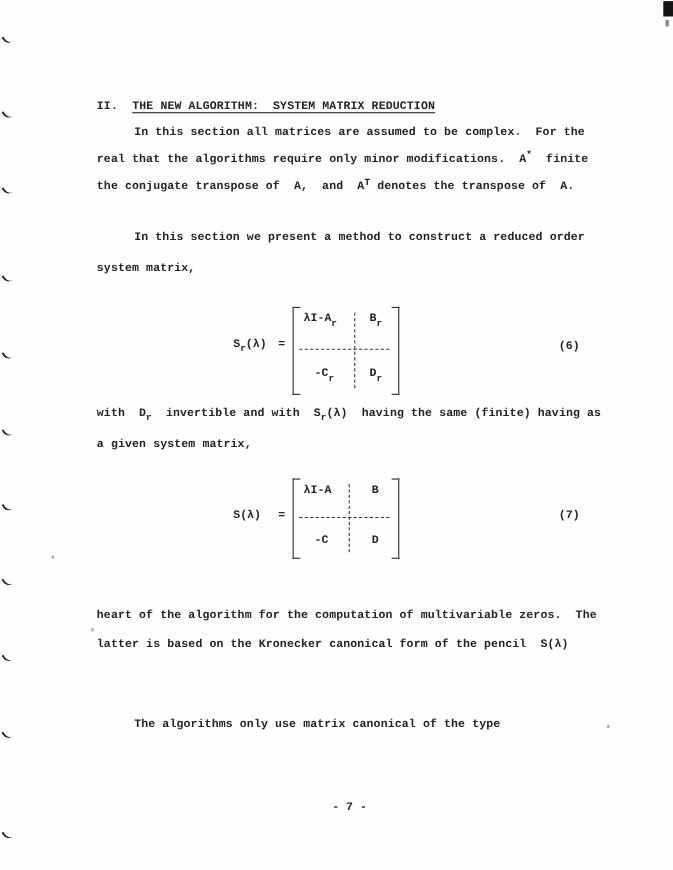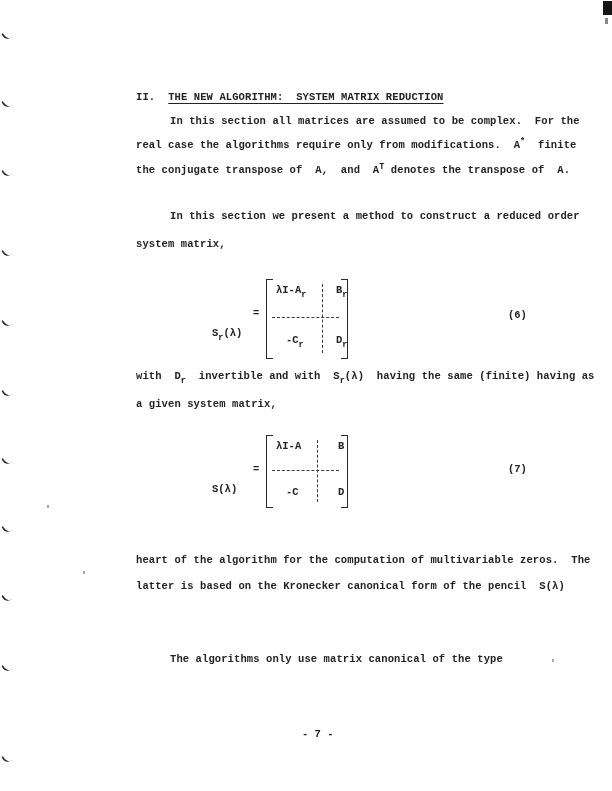--- a/index.html
+++ b/index.html
@@ -3,34 +3,34 @@
 <meta charset="utf-8">
 <style>
   html,body { margin:0; padding:0; background:#ffffff; }
   .page {
     position:relative; width:612px; height:791px; background:#fefefe;
     font-family:"Liberation Mono","DejaVu Sans Mono",monospace;
     color:#232323; overflow:hidden;
   }
   .line {
     position:absolute; left:88px; white-space:pre;
-    font-size:10.5px; font-weight:600; line-height:14px; letter-spacing:0.1px;margin-left:48px;
+    font-size:10.5px; font-weight:600; line-height:14px; letter-spacing:0.1px;
   }
   .indent { padding-left:34px;text-align:center; }
   .ul { text-decoration:underline; text-underline-offset:3px; text-decoration-thickness:1.2px; }
   .head-title { margin-left:13px; }
   .sp { font-size:8.5px; position:relative; top:-4px; font-weight:600; }
   .sb { font-size:8.5px; position:relative; top:3.5px; font-weight:600; }
 
   
   .eq { position:absolute; left:0; width:612px; }
-  .eq-lhs { position:absolute; left:212px; white-space:pre; font-size:10.5px; font-weight:600;margin-top:20px; }
+  .eq-lhs { position:absolute; left:212px; white-space:pre; font-size:10.5px; font-weight:600; }
   .eq-equals { position:absolute; left:253px; font-size:10.5px; font-weight:600; }
   .eq-label { position:absolute; left:508px; font-size:10.5px; font-weight:600; }
-  .matrix { position:absolute; left:266px; top:2px; width:82px; }
+  .matrix { position:absolute; left:266px; top:2px; width:97px; }
   .brk { position:absolute; top:0; bottom:0; width:6px; }
   .brk-l { left:0; border-left:1.6px solid #2a2a2a; border-top:1.6px solid #2a2a2a; border-bottom:1.6px solid #2a2a2a; }
   .brk-r { right:0; border-right:1.6px solid #2a2a2a; border-top:1.6px solid #2a2a2a; border-bottom:1.6px solid #2a2a2a; }
   .vdiv { position:absolute; top:5px; bottom:6px; border-left:1.6px dashed #3a3a3a; }
   .hdiv { position:absolute; left:6px; right:9px; border-top:1.6px dashed #3a3a3a; }
   .cell { position:absolute; white-space:pre; font-size:10.5px; font-weight:600; }
 
   
   .tick { position:absolute; left:3px; width:6px; height:9px;
           border-left:2px solid #2b2b2b; border-bottom-left-radius:90% 70%;
@@ -58,21 +58,21 @@
   <div class="tick" style="top:593px"></div>
   <div class="tick" style="top:663px"></div>
   <div class="tick" style="top:754px"></div>
   <div class="speck" style="left:47px; top:505px"></div>
   <div class="speck" style="left:83px; top:571px"></div>
   <div class="speck" style="left:552px; top:659px"></div>
 
   <div class="line" style="top:90px"><span>II.</span><span class="ul head-title">THE NEW ALGORITHM:  SYSTEM MATRIX REDUCTION</span></div>
 
   <div class="line indent" style="top:114px">In this section all matrices are assumed to be complex.  For the</div>
-  <div class="line" style="top:138px"><span>real case the algorithms require only from modifications.  A</span><span class="sp">*</span><span>  finite</span></div>
+  <div class="line" style="top:138px"><span>real that the algorithms require only minor modifications.  A</span><span class="sp">*</span><span>  finite</span></div>
   <div class="line" style="top:163px"><span>the conjugate transpose of  A,  and  A</span><span class="sp">T</span><span> denotes the transpose of  A.</span></div>
 
 
   <div class="line indent" style="top:209px">In this section we present a method to construct a reduced order</div>
   <div class="line" style="top:237px">system matrix,</div>
 
   <div class="eq" style="top:277px; height:84px">
     <div class="eq-lhs" style="top:30px"><span>S</span><span class="sb">r</span><span>(λ)</span></div>
     <div class="eq-equals" style="top:30px">=</div>
     <div class="matrix" style="height:80px">

